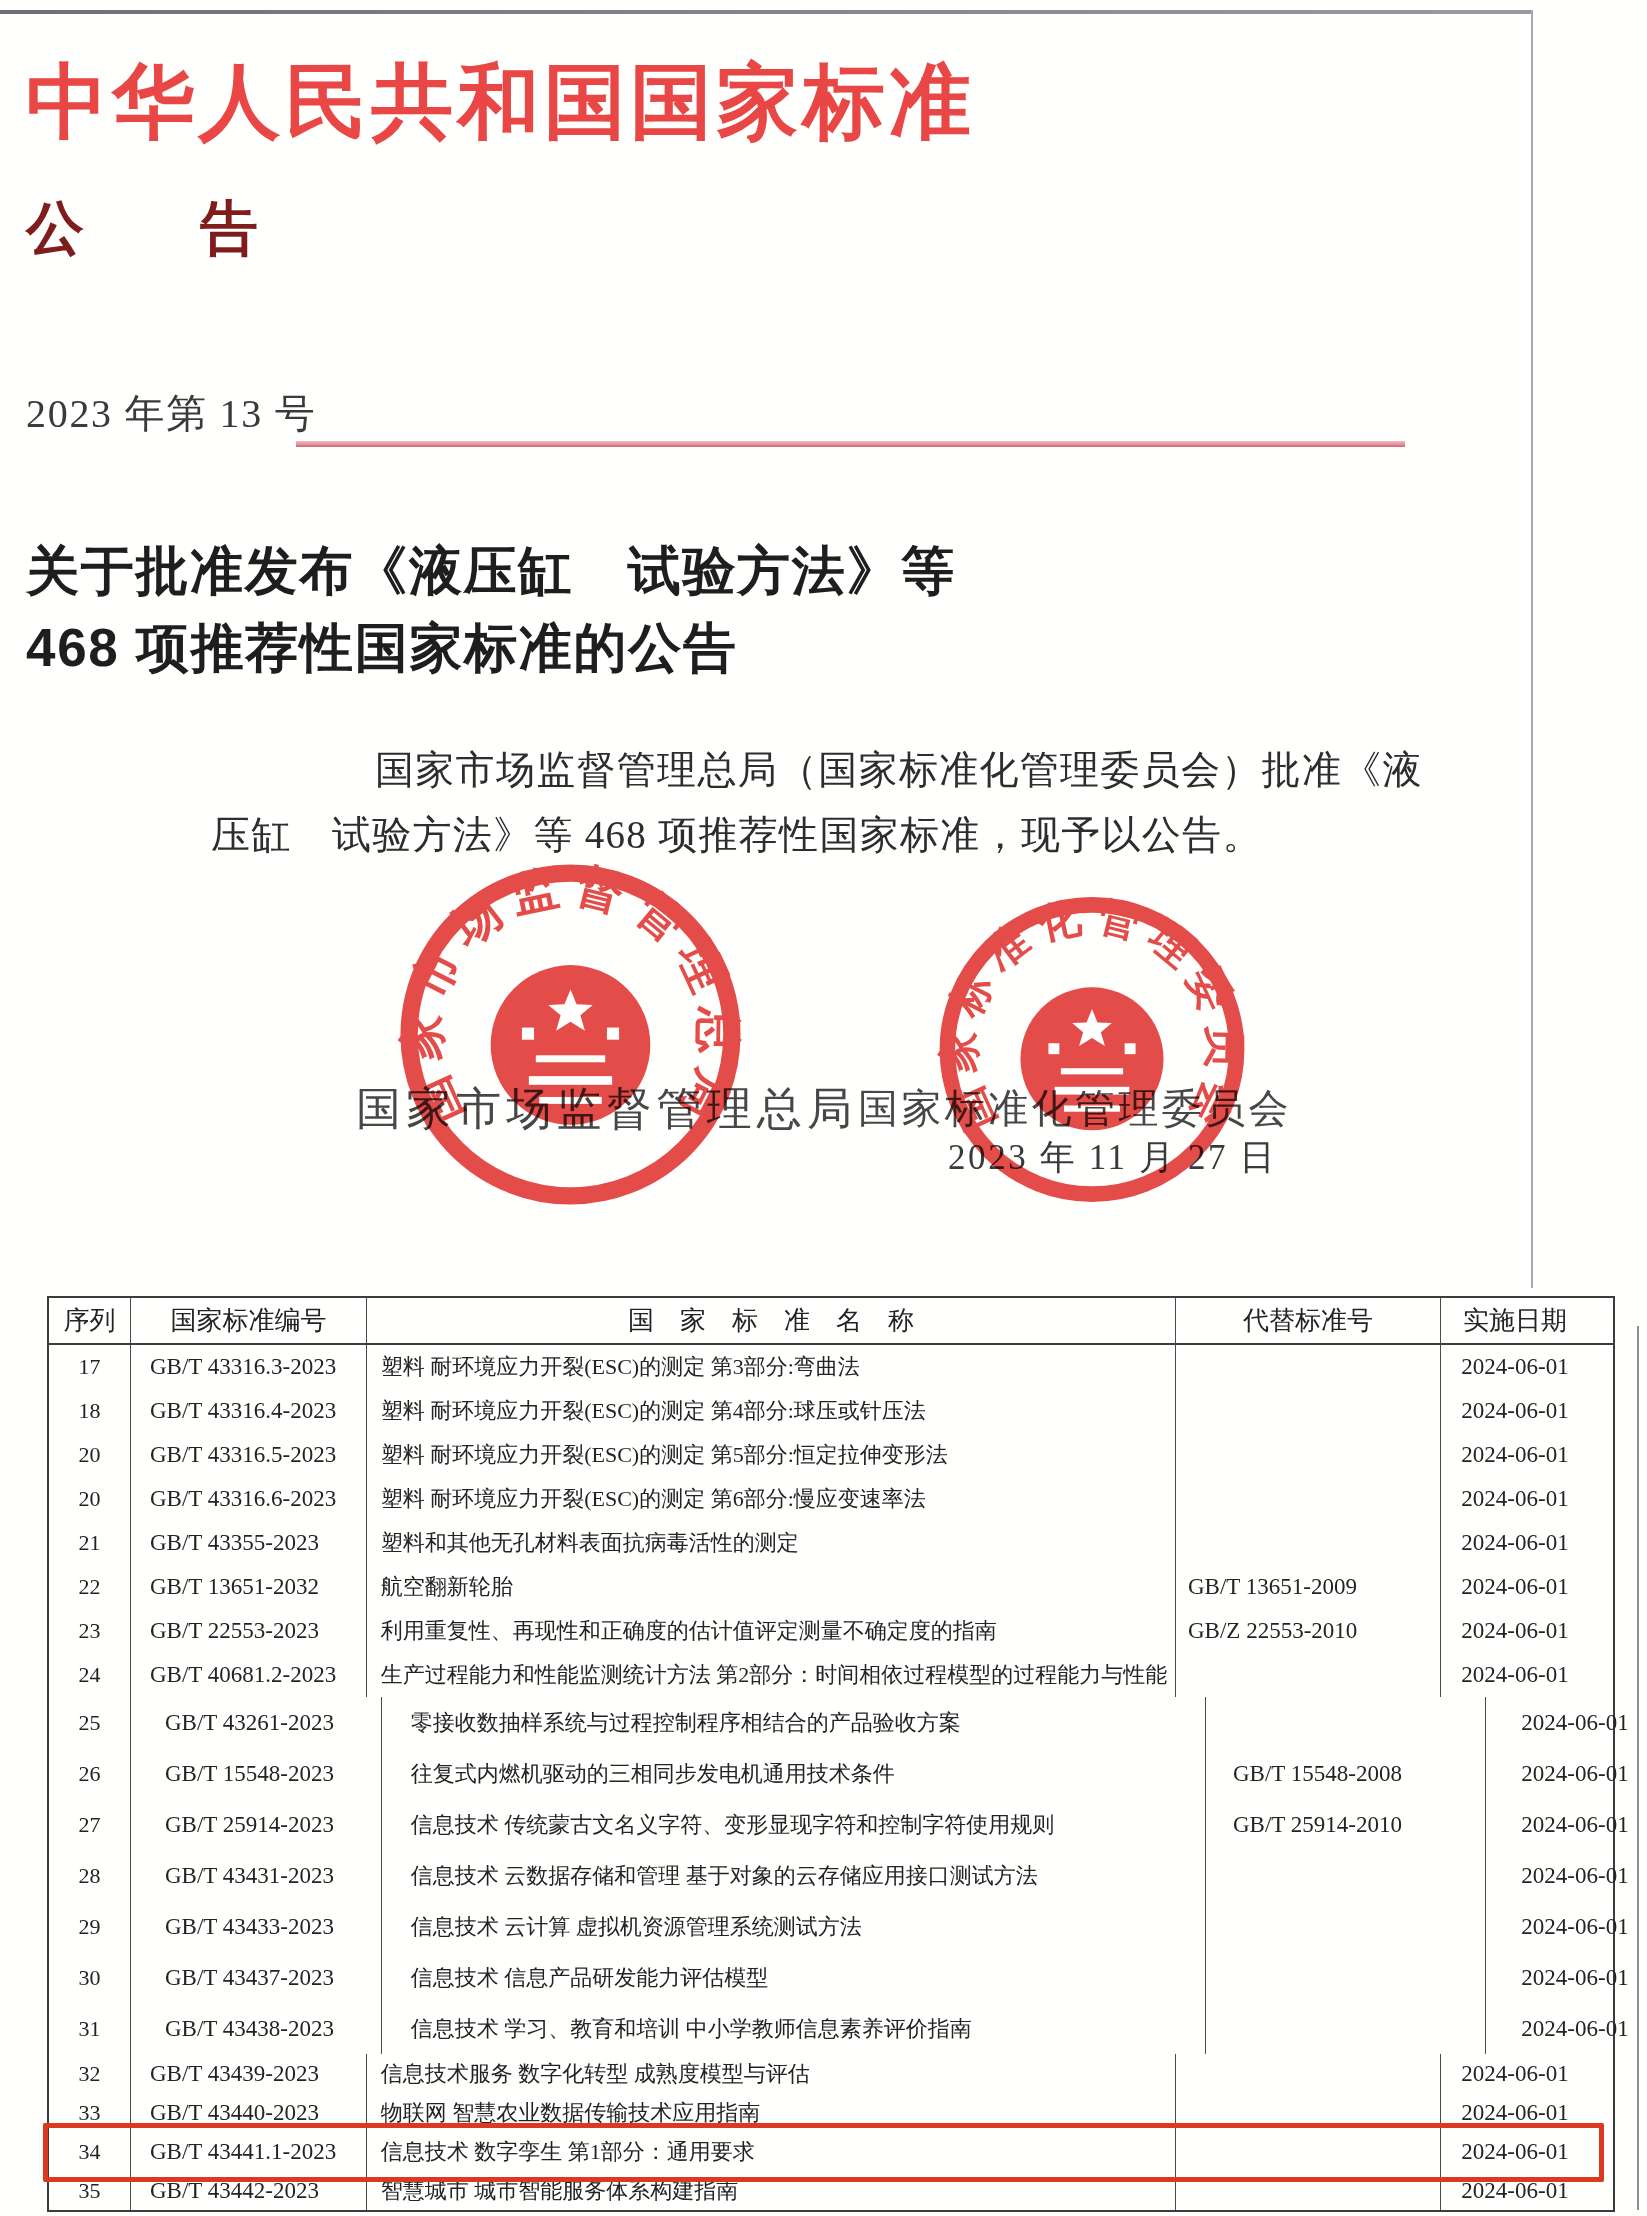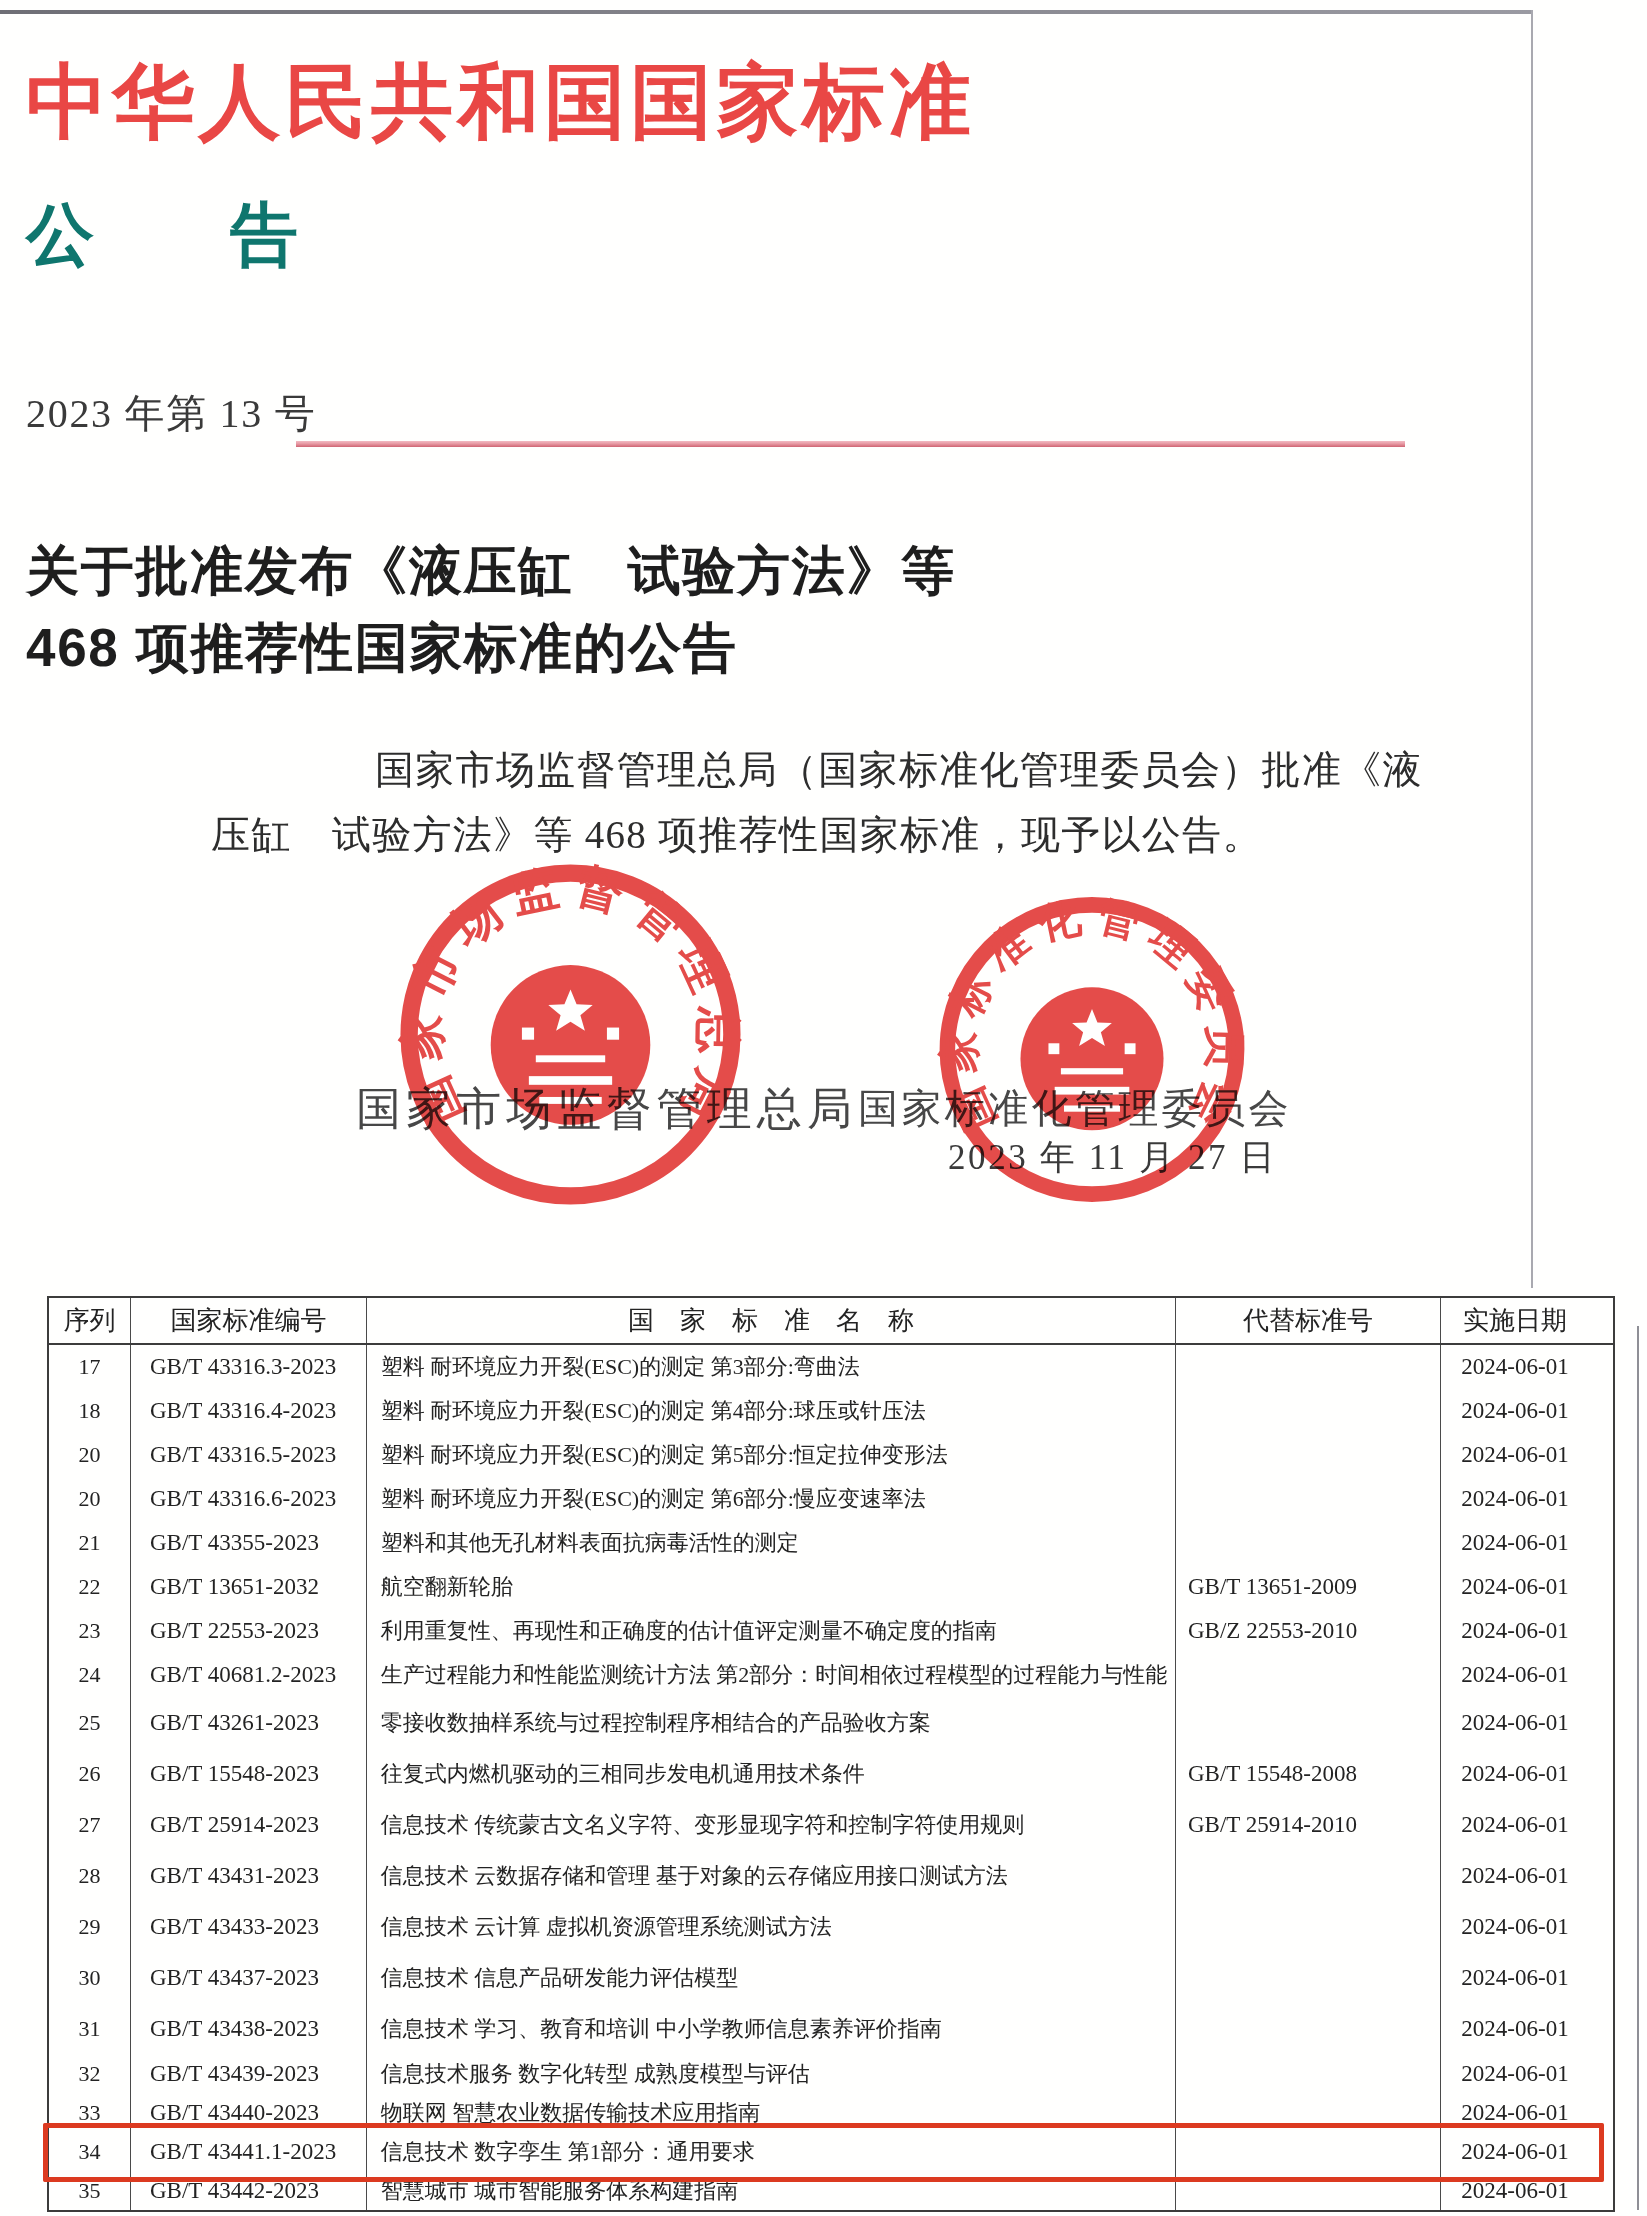--- a/index.html
+++ b/index.html
@@ -8,21 +8,21 @@
     font-family:"Liberation Serif","DejaVu Serif",serif; color:#2b2b2b; overflow:hidden;
   }
   
   .scan-top{position:absolute;left:0;top:10.3px;width:1532px;height:3.4px;background:linear-gradient(to right,#6f6f76,#9a9aa2);}
   .scan-right{position:absolute;left:1531px;top:10.3px;width:1.7px;height:1278px;background:#a9a9b0;}
   .scan-right2{position:absolute;left:1637px;top:1326px;width:1.7px;height:884px;background:#8f8f96;}
 
   .centered{position:absolute;left:26px;width:1622px;}
 
   .doc-title{top:48px;font-size:82px;font-weight:bold;color:#e94745;letter-spacing:4.3px;white-space:pre;}
-  .doc-subtitle{top:190px;font-size:68px;font-weight:bold;color:#0f766e;white-space:pre;}
+  .doc-subtitle{top:190px;font-size:58px;font-weight:bold;color:#7f1d1d;white-space:pre;}
   .issue-no{top:386px;font-size:40px;color:#3a3a3a;letter-spacing:1.7px;white-space:pre;}
   .red-rule{position:absolute;left:296px;top:441px;width:1109px;height:6px;
     background:linear-gradient(to bottom,#f2bac2 0%,#e79aa4 45%,#cf6472 100%);}
   .heading{top:532px;font-size:53px;line-height:77px;font-weight:bold;color:#1e1e1e;letter-spacing:1.7px;
     font-family:"Liberation Sans","DejaVu Sans",sans-serif;white-space:pre;}
   .body-line{position:absolute;font-size:39px;color:#2d2d2d;letter-spacing:1.3px;white-space:pre;}
   .body-l1{left:375px;top:743px;}
   .body-l2{left:211px;top:808px;}
 
   .agency{position:absolute;font-size:45px;color:#474747;letter-spacing:5.1px;white-space:pre;z-index:1;}
@@ -40,21 +40,21 @@
   .thead{height:45px;border-bottom:2.6px solid #3c3c3c;font-weight:normal;}
   .cell{height:100%;display:flex;align-items:center;box-sizing:border-box;border-right:1.7px solid #4a4a4a;
     font-size:22px;color:#232323;overflow:visible;white-space:pre;}
   .cell:last-child{border-right:none;}
   .thead .cell{justify-content:center;font-size:26px;}
   .c-seq{width:82px;justify-content:center;flex:none;}
   .c-code{width:236px;padding-left:19px;font-size:23px;flex:none;}
   .c-name{width:809px;padding-left:13.7px;flex:none;}
   .c-rep{width:265px;padding-left:12px;font-size:23px;flex:none;}
   .c-date{width:148px;justify-content:center;font-size:23px;flex:none;}
-  .rh-a{height:44px;} .rh-b{height:51px;} .rh-c{height:39px;}
+  .rh-a{height:44px;} .rh-b{height:51px;gap:15px;} .rh-c{height:39px;}
 
   .highlight-box{position:absolute;left:43px;top:2123px;width:1551px;height:49px;
     border:5.1px solid #dc3a20;z-index:3;border-radius:1.7px;}
 </style>
 </head>
 <body>
 
 <div class="page">
 
   <div class="scan-top"></div>

